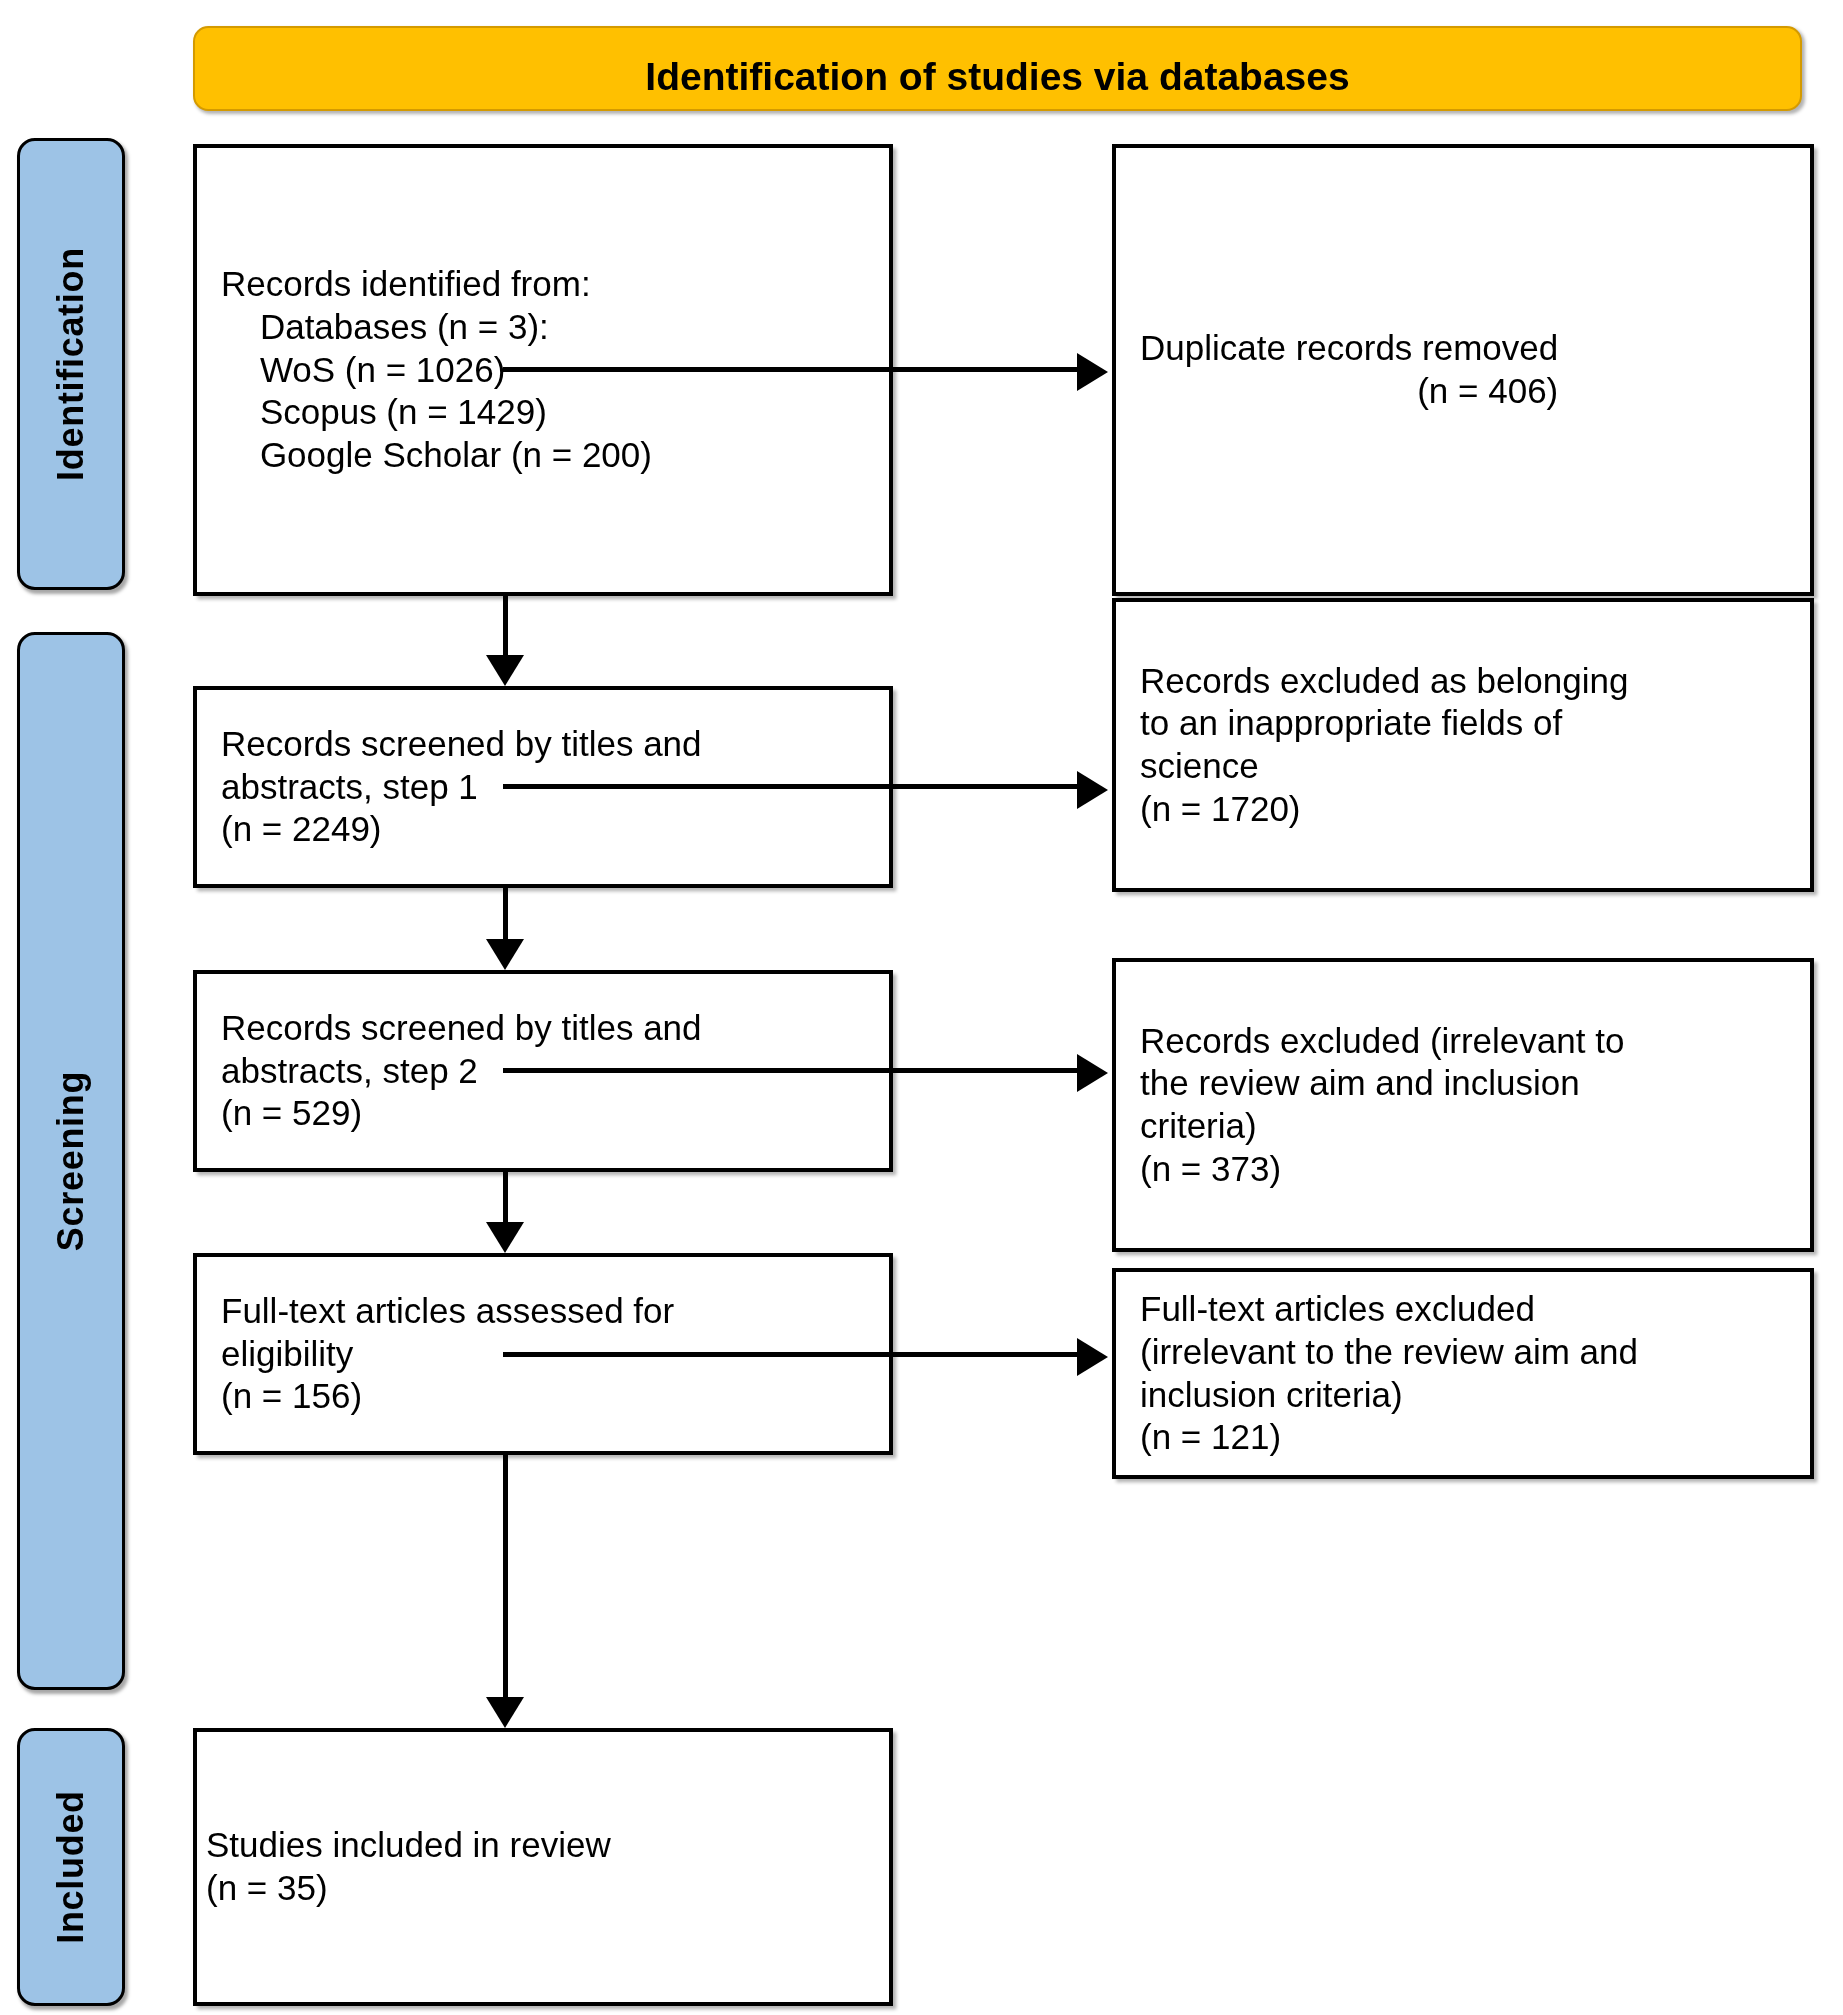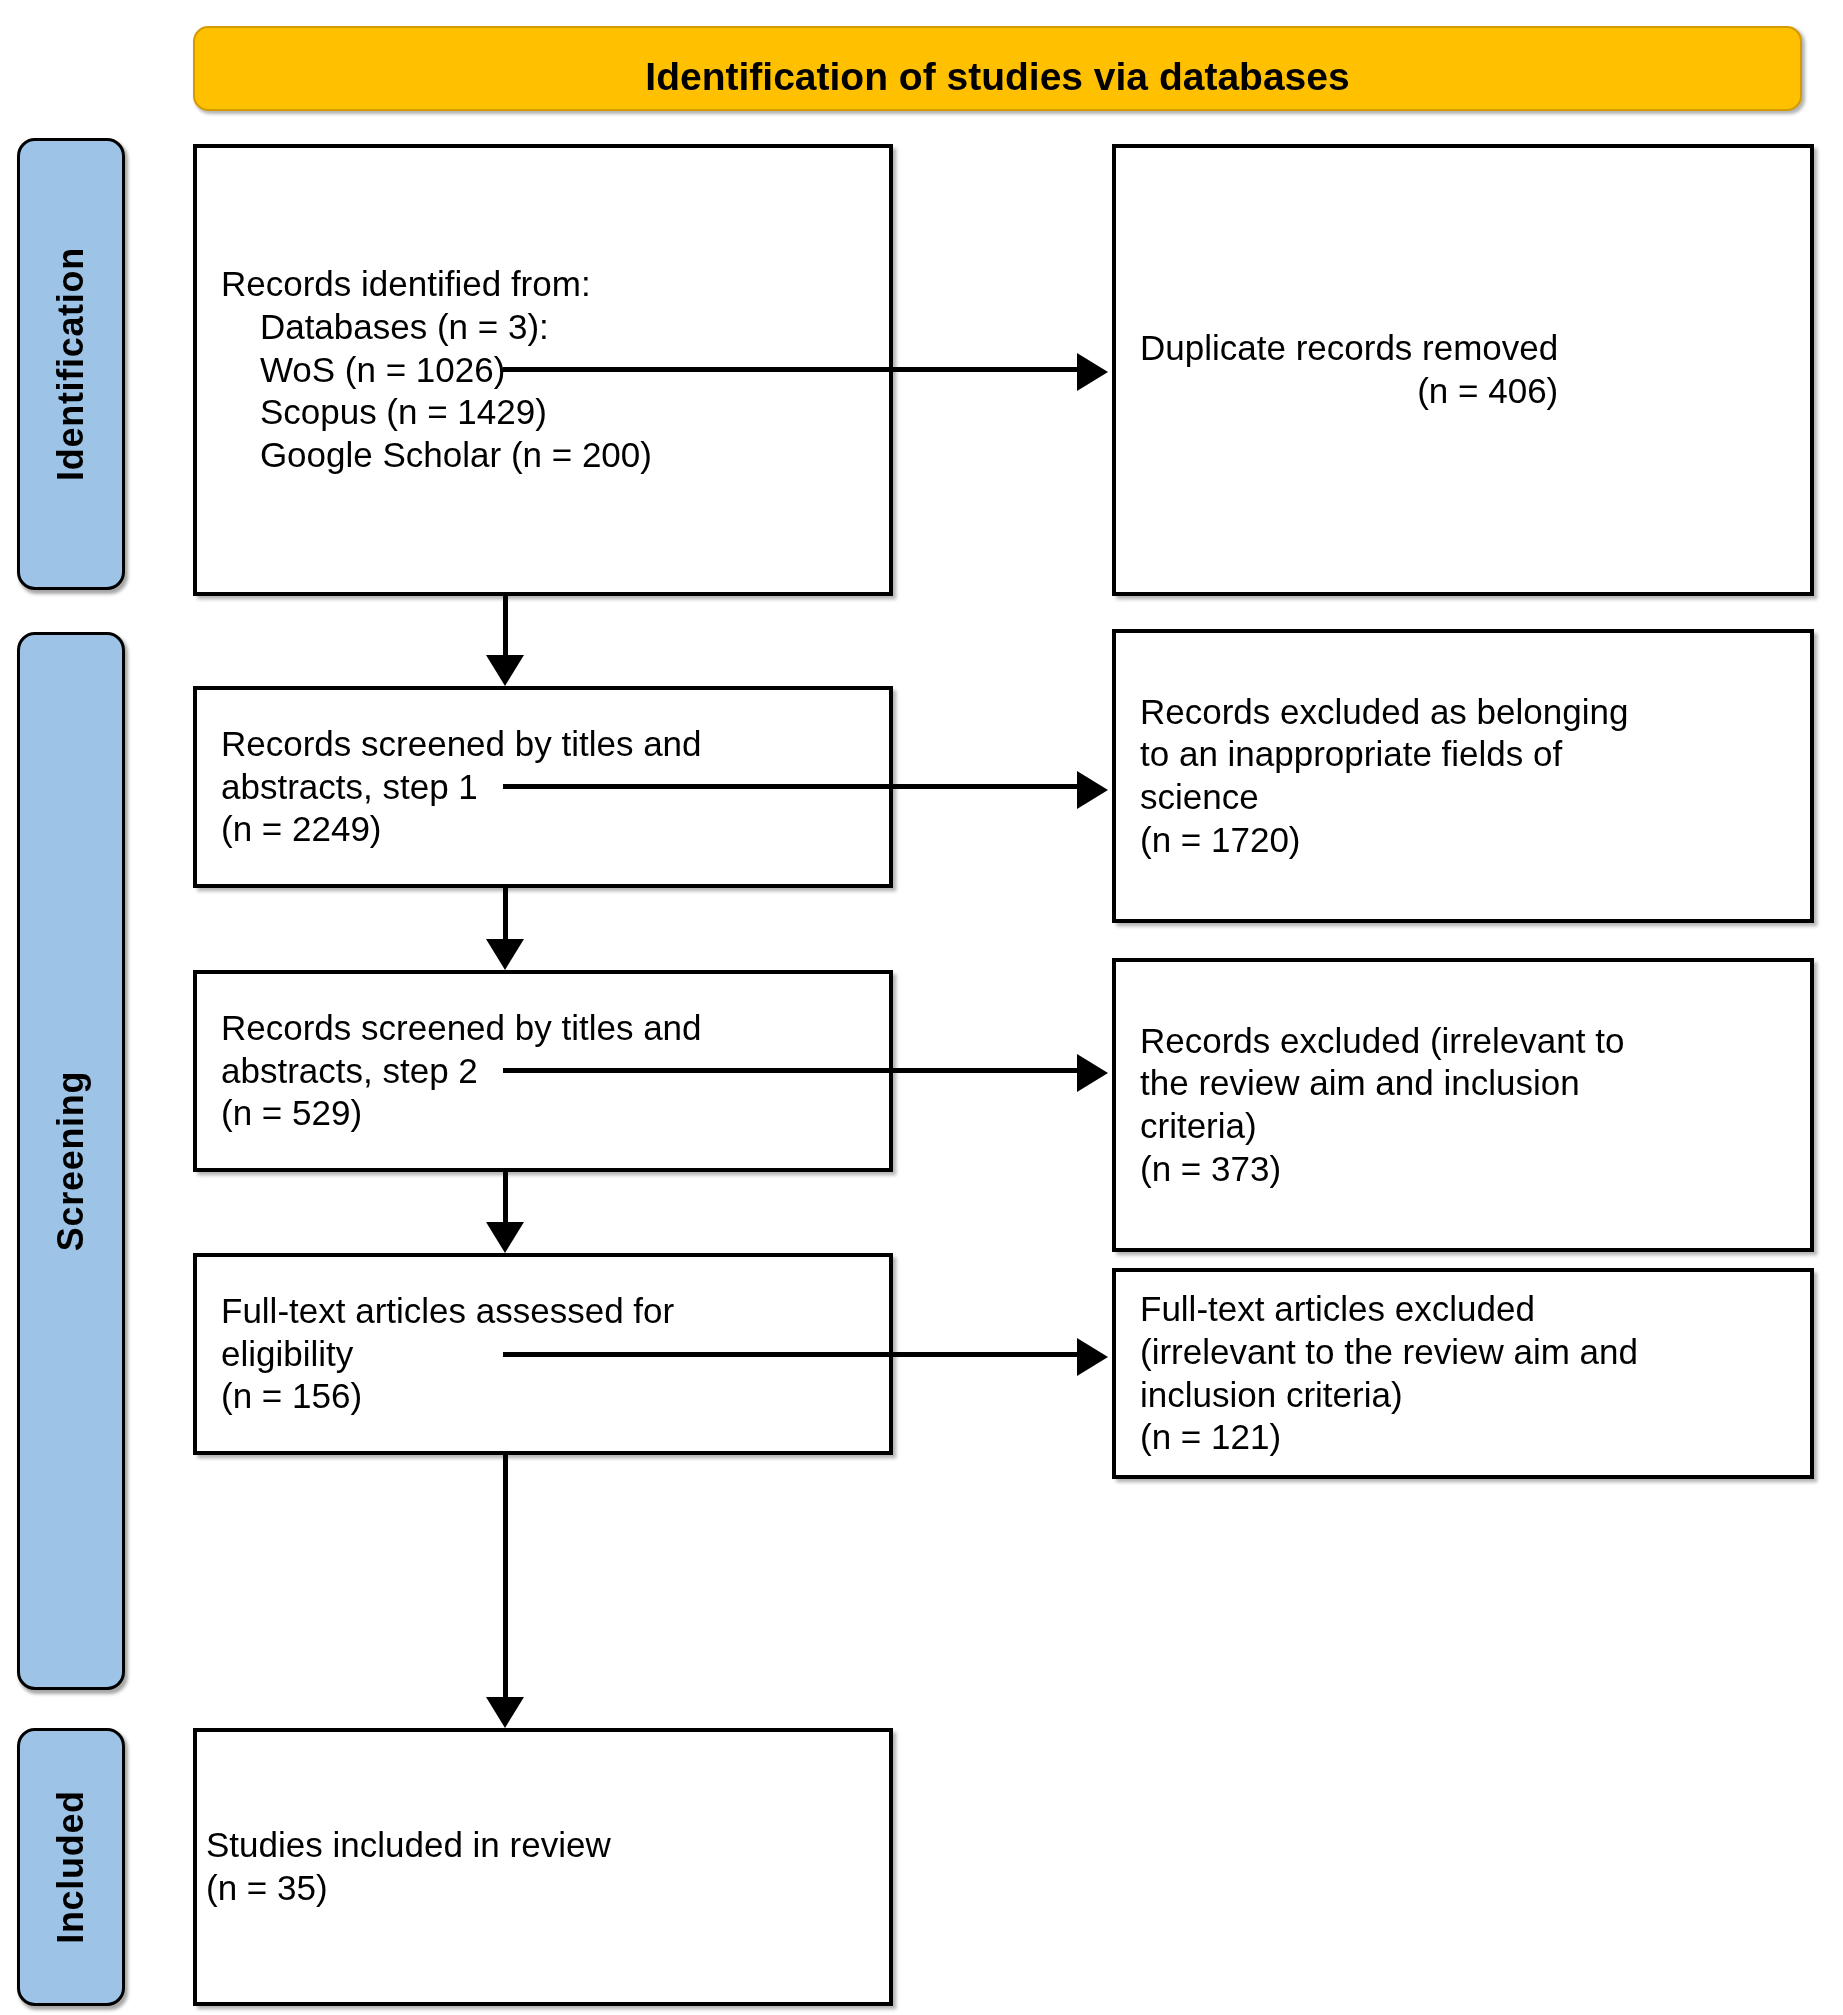--- a/index.html
+++ b/index.html
@@ -90,21 +90,21 @@
 
   
   #box-identified  { left: 193px; top: 144px;  width: 700px; height: 452px; }
   #box-screen1     { left: 193px; top: 686px;  width: 700px; height: 202px; }
   #box-screen2     { left: 193px; top: 970px; width: 700px; height: 202px; }
   #box-fulltext    { left: 193px; top: 1253px; width: 700px; height: 202px; }
   #box-included    { left: 193px; top: 1728px; width: 700px; height: 278px; padding-left: 9px; }
 
   
   #box-duplicates  { left: 1112px; top: 144px;  width: 702px; height: 452px; text-align: right; }
-  #box-excluded1   { left: 1112px; top: 629px;  width: 702px; height: 294px; }
+  #box-excluded1   { left: 1112px; top: 598px;  width: 702px; height: 294px; }
   #box-excluded2   { left: 1112px; top: 958px; width: 702px; height: 294px; align-items: center; }
   #box-excluded3   { left: 1112px; top: 1268px; width: 702px; height: 211px; }
 
   
   .conn-v-line {
     position: absolute;
     width: 4.9px;
     background: #000000;
   }
   .conn-v-head {

